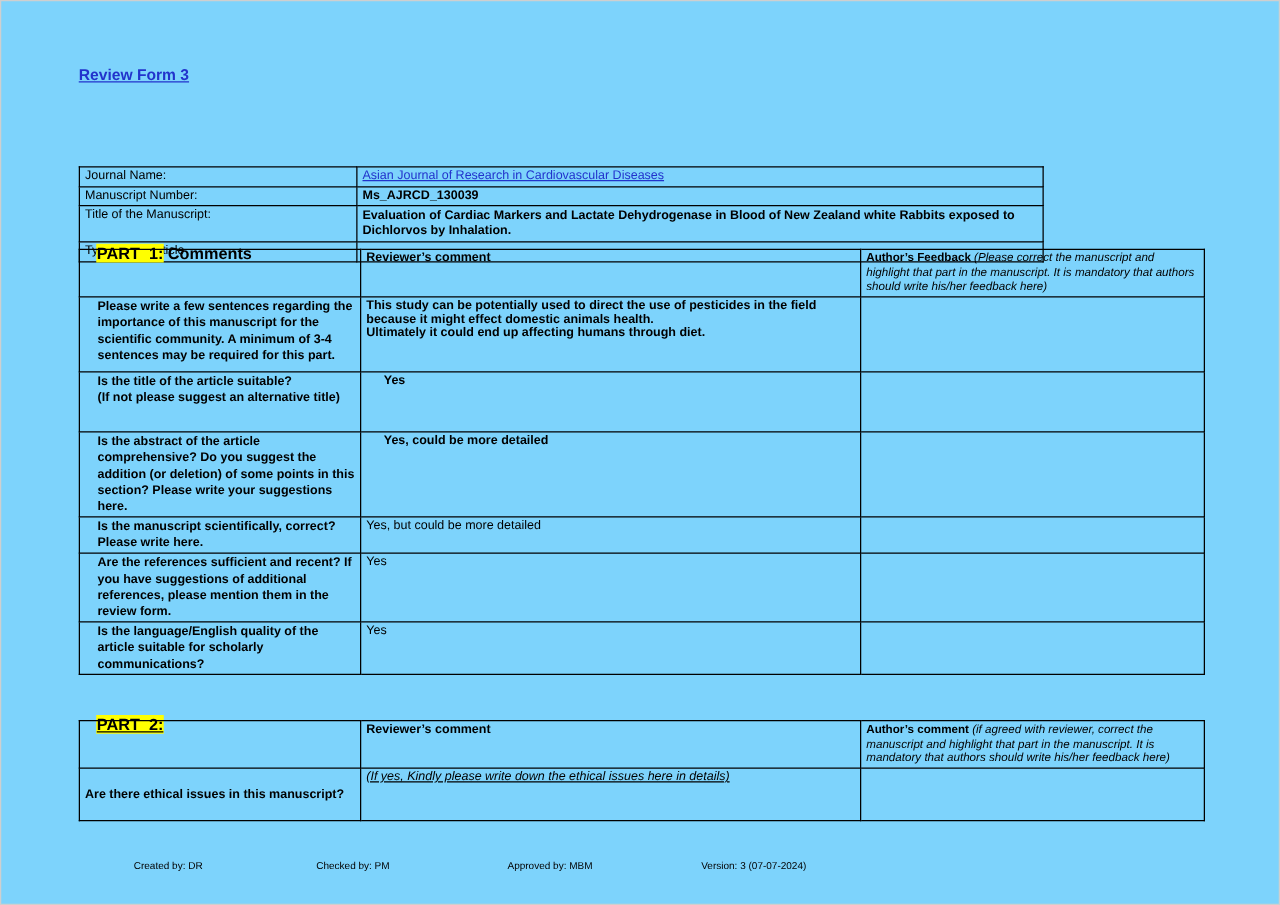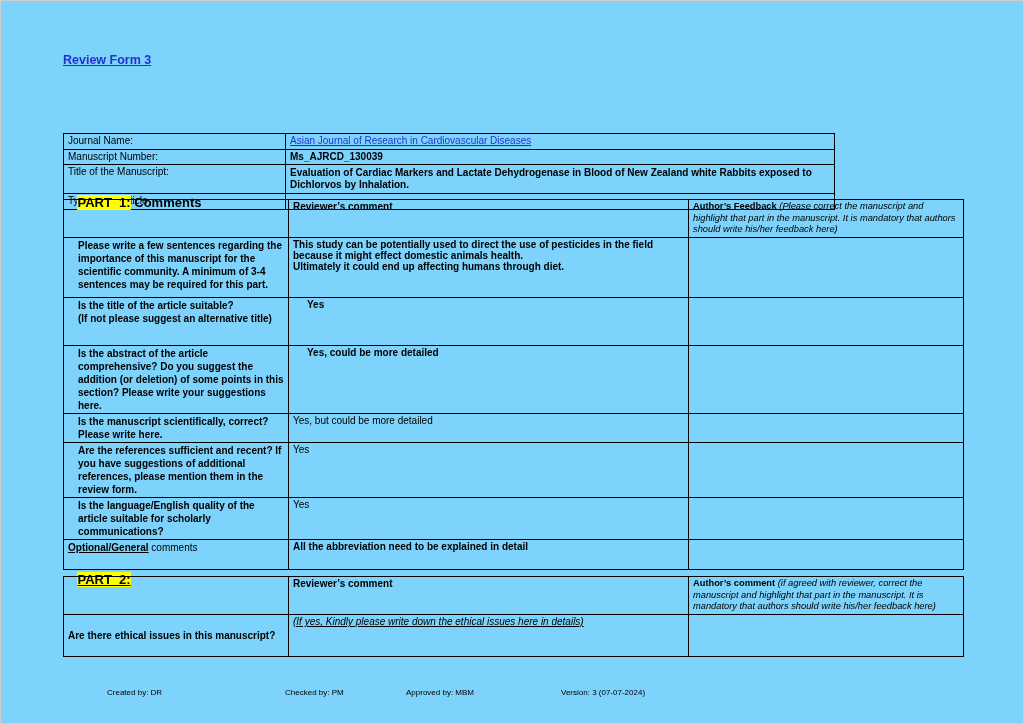--- a/index.html
+++ b/index.html
@@ -27,21 +27,21 @@
   .q0{line-height:1.3;}
   .ind{padding-left:18px;}
   .small{font-size:9.3px;line-height:1.25;}
   .vmid{vertical-align:middle;}
   .link{color:var(--link-blue,#2233CC);font-weight:normal;text-decoration:underline;cursor:pointer;}
   .part-heading{position:absolute;left:62px;font-size:13px;font-weight:bold;white-space:pre;}
   .ph1{top:179px;}
   .ph2{top:556px;}
   .hl{background:var(--highlight-yellow,#FFFF00);}
   .footer-item{position:absolute;top:687px;font-size:8px;color:#000;}
-  .f1{left:62px;margin-left:44px;} .f2{left:252px;margin-left:32px;} .f3{left:405px;} .f4{left:560px;}
+  .f1{left:62px;margin-left:44px;} .f2{left:252px;} .f3{left:405px;} .f4{left:560px;}
 </style>
 </head>
 <body>
 
 <div class="page">
 
   <div class="doc-title">Review Form 3</div>
 
   <table class="header-table">
     <colgroup>
@@ -120,27 +120,20 @@
       <td>Yes</td>
       <td></td>
     </tr>
 
     <tr style="height:30px">
       <td class="q">Is the language/English quality of the article suitable for scholarly communications?</td>
       <td>Yes</td>
       <td></td>
     </tr>
 
-    <tr style="height:30px">
-      <td class="q0">
-        <span class="b u">Optional/General</span><span> comments</span>
-      </td>
-      <td class="b">All the abbreviation need to be explained in detail</td>
-      <td></td>
-    </tr>
   </tbody>
     </table>
 
   <div class="part-heading ph2">
     <span class="hl u">PART  2:</span>
   </div>
 
   <table class="form-table t2">
     <colgroup>
         <col style="width:225px">

